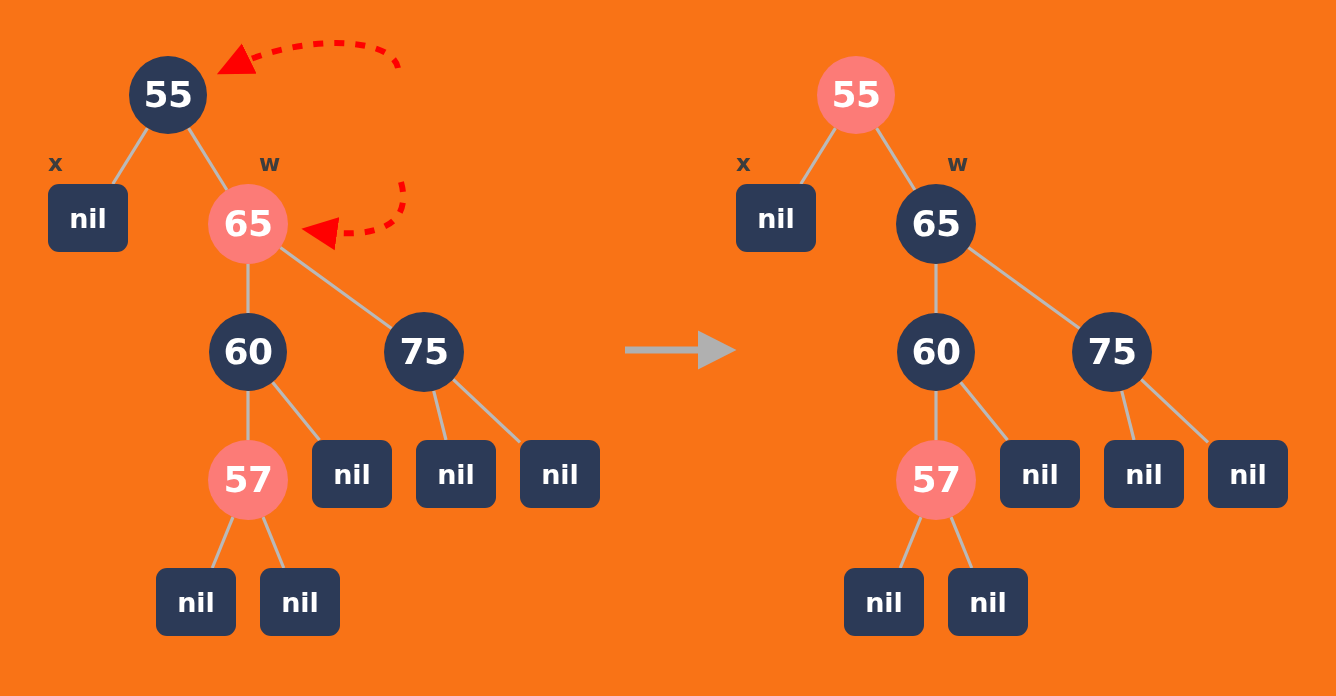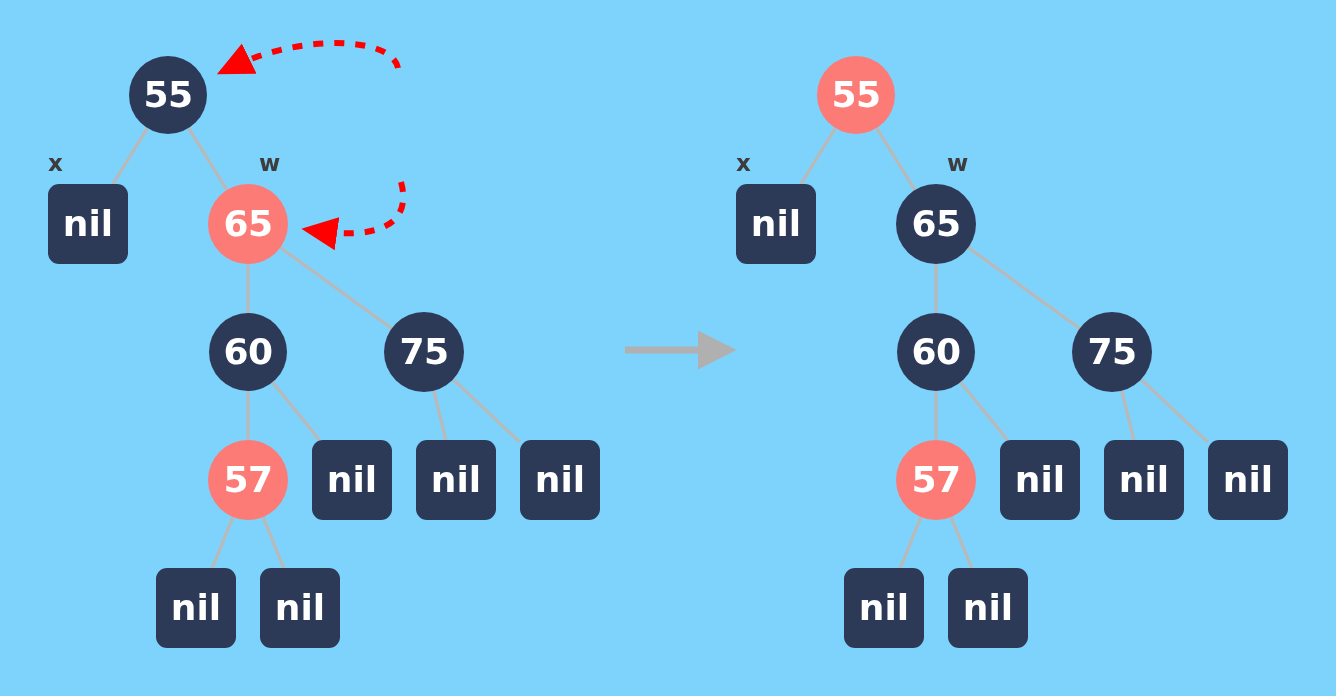--- a/index.html
+++ b/index.html
@@ -4,21 +4,21 @@
 <style>
   html, body {
     margin: 0;
     padding: 0;
     background: #000000;
   }
   #stage {
     position: relative;
     width: 1336px;
     height: 696px;
-    background: #7dd3fc;
+    background: #f97316;
     overflow: hidden;
     font-family: "DejaVu Sans", "Liberation Sans", sans-serif;
   }
   svg.layer {
     position: absolute;
     left: 0;
     top: 0;
     width: 1336px;
     height: 696px;
   }
@@ -32,29 +32,29 @@
     font-weight: bold;
     font-size: 36px;
     letter-spacing: -0.5px;
     line-height: 1;
   }
   .node-black { background: #2c3a57; }
   .node-red   { background: #fc7b77; }
   .nil-box {
     position: absolute;
     width: 80px;
-    height: 80px;
+    height: 68px;
     border-radius: 11px;
     background: #2c3a57;
     display: flex;
     align-items: center;
     justify-content: center;
     color: #ffffff;
     font-weight: bold;
-    font-size: 36px;
+    font-size: 27px;
     line-height: 1;
   }
   .ptr-label {
     position: absolute;
     color: #3d3d3d;
     font-weight: bold;
     font-size: 23px;
     line-height: 1;
   }
 </style>

